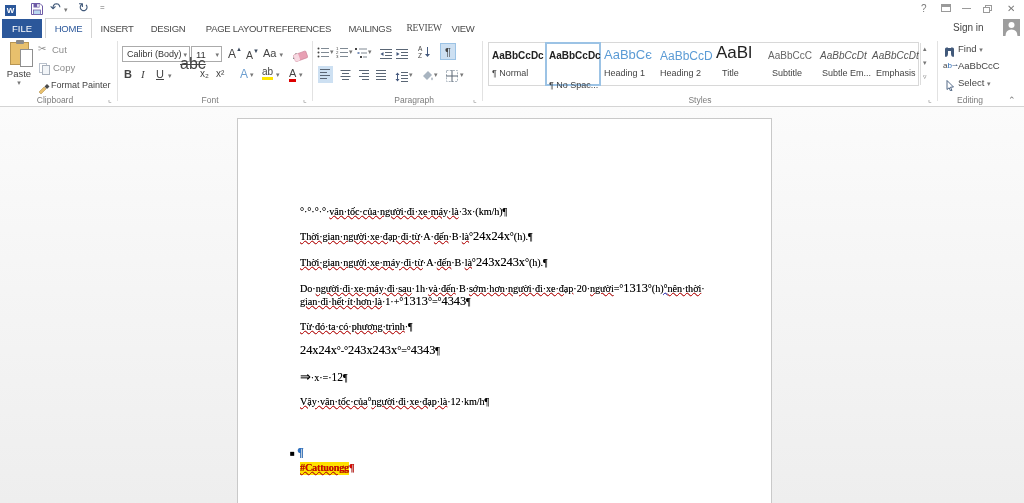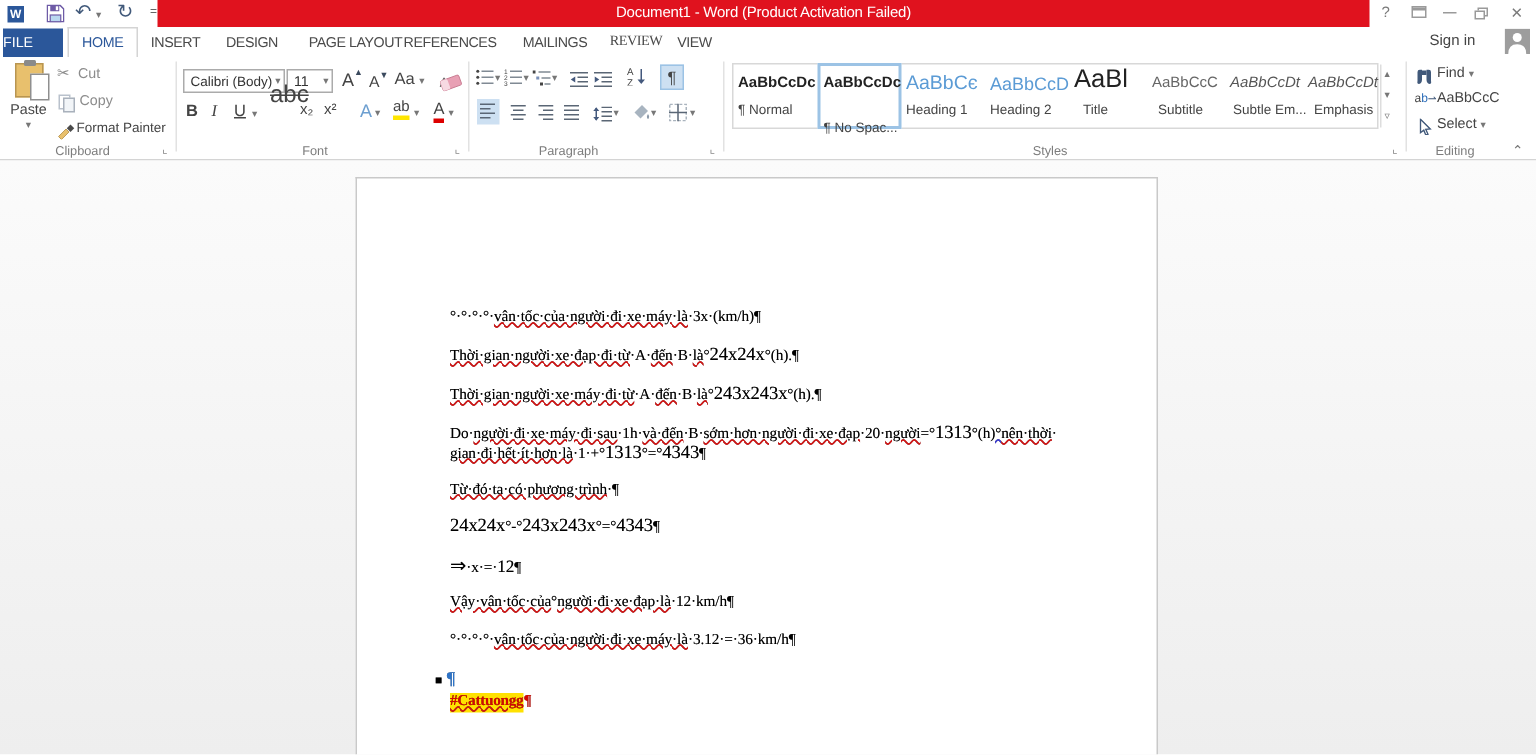--- a/index.html
+++ b/index.html
@@ -9,21 +9,21 @@
 
 
 #titlebar { position:absolute; left:0; top:0; width:1024px; height:18px; background:#fff; }
 #redbar { position:absolute; left:105px; top:0; width:808px; height:18px; background:#e0121e; }
 #titletext { position:absolute; left:0; top:3px; width:808px; text-align:center; color:#fff; font-size:10px; letter-spacing:-0.15px; }
 .qat { position:absolute; top:2px; font-size:11px; color:#2b579a; }
 .winbtn { position:absolute; top:2px; color:#7b7b7b; font-size:10px; }
 
 
 #tabrow { position:absolute; left:0; top:18px; width:1024px; height:20px; background:#fff; }
-#filetab { position:absolute; left:2px; top:1px; width:40px; height:19px; background:#2b579a; color:#fff; font-size:9.5px; text-align:left; line-height:19px; }
+#filetab { position:absolute; left:2px; top:1px; width:40px; height:19px; background:#2b579a; color:#fff; font-size:9.5px; text-align:center; line-height:19px; }
 .tab { position:absolute; top:1px; height:19px; line-height:19px; font-size:9.5px; letter-spacing:-0.3px; color:#4a4a4a; text-align:center; white-space:nowrap; transform:translateX(-50%); }
 #hometab { position:absolute; left:45px; top:0px; width:47px; height:20px; background:#fff; border:1px solid #d4d4d4; border-bottom:none; color:#2b579a; font-size:9.5px; letter-spacing:-0.2px; text-align:center; line-height:19px; }
 #signin { position:absolute; left:953px; top:4px; font-size:10px; color:#444; }
 #avatar { position:absolute; left:1003px; top:1px; width:17px; height:17px; overflow:hidden; }
 
 
 #ribbon { position:absolute; left:0; top:38px; width:1024px; height:69px; background:#fff; border-bottom:1px solid #d4d4d4; }
 .grpdiv { position:absolute; top:3px; width:1px; height:60px; background:#e2e2e2; }
 .grplabel { position:absolute; top:57px; font-size:8.5px; color:#7c7c7c; text-align:center; }
 .launch { position:absolute; top:57px; width:9px; height:9px; color:#8a8a8a; font-size:8px; }
@@ -50,23 +50,20 @@
   <div class="qat" style="left:31px; top:3px;"><svg width="12" height="12">
         <path d="M0.5 0.5 H9 L11.5 3 V11.5 H0.5 Z" fill="#fff" stroke="#6e5ba6" stroke-width="1"></path>
         <rect x="2.5" y="0.5" width="6" height="4" fill="#6e5ba6"></rect>
         <rect x="6.2" y="1.2" width="1.6" height="2.6" fill="#fff"></rect>
         <rect x="2.5" y="7" width="7" height="4.5" fill="#b9d7f0" stroke="#6e5ba6" stroke-width="0.8"></rect>
       </svg></div>
   <div class="qat" style="left:50px; top:0px; color:#41597a; font-size:13px;">↶</div>
     <div class="car" style="position:absolute;left:64px;top:6px;">▾</div>
   <div class="qat" style="left:78px; top:0px; color:#41597a; font-size:13px;">↻</div>
   <div class="qat" style="left:100px; top:3px; color:#666; font-size:8px;">=</div>
-  <div id="redbar">
-      <div id="titletext">Document1 - Word (Product Activation Failed)</div>
-    </div>
   <div class="winbtn" style="left:921px;top:3px;">?</div>
   <div class="winbtn" style="left:941px;top:4px;width:10px;height:8px;border:1px solid #9a9a9a;">
       <div style="width:100%;height:2px;background:#9a9a9a;"></div>
     </div>
   <div class="winbtn" style="left:962px;top:8px;width:9px;height:1px;background:#9a9a9a;"></div>
   <div class="winbtn" style="left:985px;top:5px;width:7px;height:6px;border:1px solid #9a9a9a;background:#fff;"></div>
   <div class="winbtn" style="left:983px;top:7px;width:7px;height:6px;border:1px solid #9a9a9a;background:#fff;"></div>
   <div class="winbtn" style="left:1007px;top:3px;">✕</div>
 </div>
 
@@ -235,21 +232,21 @@
         <path d="M2 6 L7 1 L11 5 L6 10 Z" fill="#a8b4c0" stroke="none"></path>
         <path d="M11 7 Q12.5 9 11 10.5 Q9.5 9 11 7Z" fill="#8a98a8"></path>
       </svg></div>
     <div class="car abs" style="left:434px;top:33px;">▾</div>
     <div class="abs" style="left:446px;top:30px;"><svg width="13" height="12">
         <rect x="0.5" y="0.5" width="11" height="11" fill="none" stroke="#aab4be" stroke-width="1" stroke-dasharray="2,1.2"></rect>
         <rect x="0" y="5.5" width="12" height="1" fill="#5a6675"></rect>
         <rect x="5.5" y="0" width="1" height="12" fill="#5a6675"></rect>
       </svg></div>
     <div class="car abs" style="left:460px;top:33px;">▾</div>
-  <div class="grplabel" style="left:344px;width:70px;">Paragraph</div>
+  <div class="grplabel" style="left:364px;width:70px;text-align:right;">Paragraph</div>
   <div class="launch" style="left:473px;">⌞</div>
   <div class="grpdiv" style="left:482px;"></div>
 
   <div class="abs" style="left:488px;top:4px;width:431px;height:44px;border:1px solid #d8d8d8;background:#fff;"></div>
   <div class="abs" style="left:545px;top:4px;width:56px;height:44px;border:2px solid #9cc3e5;background:#fff;"></div>
   <div class="abs" style="left:492px;top:12px;font-size:10px;font-weight:bold;color:#222;">AaBbCcDc</div>
   <div class="abs" style="left:492px;top:30px;font-size:9px;color:#444;">¶ Normal</div>
   <div class="abs" style="left:549px;top:12px;font-size:10px;font-weight:bold;color:#222;">AaBbCcDc</div>
   <div class="abs" style="left:549px;top:42px;font-size:9px;color:#444;">¶ No Spac...</div>
   <div class="abs" style="left:604px;top:9px;font-size:13px;color:#5b9bd5;">AaBbCє</div>
@@ -292,16 +289,15 @@
   <div id="page"></div>
   <div class="dl" style="left:300px;top:98px;">°·°·°·°·<span class="sp1">vân·tốc·của·người·đi·xe·máy·là</span>·3x·(km/h)¶</div>
   <div class="dl" style="left:300px;top:123px;"><span class="sp1">Thời·gian·người·xe·đạp·đi·từ</span>·A·<span class="sp1">đến</span>·B·<span class="sp1">là</span>°<span class="eq">24x24x</span>°(h).¶</div>
   <div class="dl" style="left:300px;top:149px;"><span class="sp1">Thời·gian·người·xe·máy·đi·từ</span>·A·<span class="sp1">đến</span>·B·<span class="sp1">là</span>°<span class="eq">243x243x</span>°(h).¶</div>
   <div class="dl" style="left:300px;top:175px;">Do·<span class="sp1">người·đi·xe·máy·đi·sau</span>·1h·<span class="sp1">và·đến</span>·B·<span class="sp1">sớm·hơn·người·đi·xe·đạp</span>·20·<span class="sp1">người</span>=°<span class="eq">1313</span>°(h<span class="sp2">)°</span><span class="sp1">nên·thời</span>·</div>
   <div class="dl" style="left:300px;top:188px;"><span class="sp1">gian·đi·hết·ít·hơn·là</span>·1·+°<span class="eq">1313</span>°=°<span class="eq">4343</span>¶</div>
   <div class="dl" style="left:300px;top:213px;"><span class="sp1">Từ·đó·ta·có·phương·trình</span>·¶</div>
   <div class="dl" style="left:300px;top:237px;"><span class="eq">24x24x</span>°-°<span class="eq">243x243x</span>°=°<span class="eq">4343</span>¶</div>
   <div class="dl" style="left:300px;top:263px;"><span style="font-size:13px;">⇒</span>·x·=·<span class="eq" style="font-size:11.5px;">12</span>¶</div>
   <div class="dl" style="left:300px;top:288px;"><span class="sp1">Vậy·vân·tốc·của</span>°<span class="sp1">người·đi·xe·đạp·là</span>·12·km/h¶</div>
-  <div class="dl" style="left:300px;top:313px;">°·°·°·°·<span class="sp1">vân·tốc·của·người·đi·xe·máy·là</span>·3.12·=·36·km/h¶</div>
   <div class="dl" style="left:290px;top:339px;"><span style="font-size:8px;">■</span>&nbsp;<span style="color:#2e74c8;font-size:12px;font-weight:bold;">¶</span></div>
   <div class="dl" style="left:300px;top:354px;"><span class="hl sp1" style="font-weight:bold;letter-spacing:-0.2px;">#Cattuongg</span><span style="color:#d50800;font-weight:bold;">¶</span></div>
 </div>
 
 </body></html>

